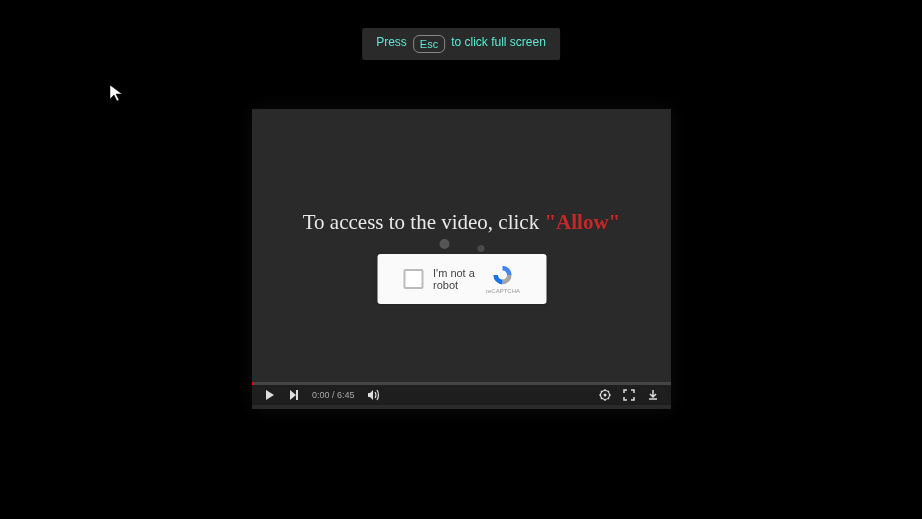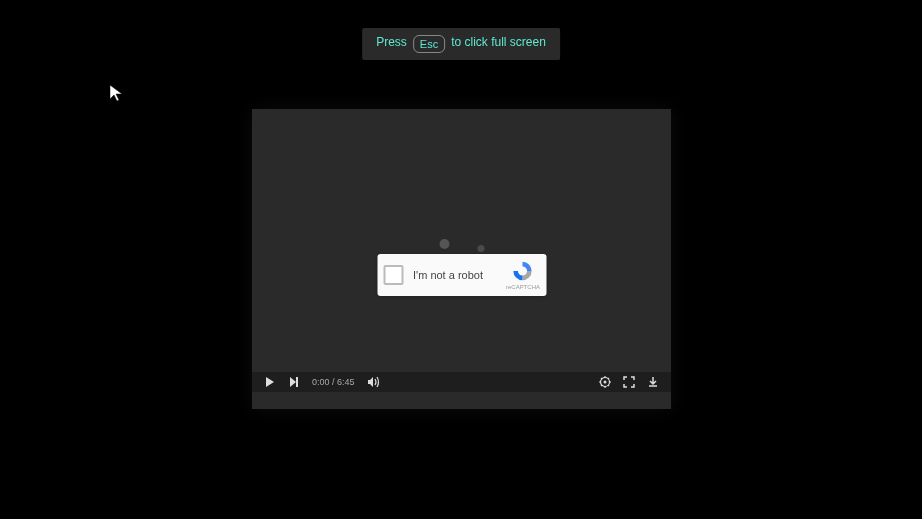--- a/index.html
+++ b/index.html
@@ -86,26 +86,26 @@
     }
     .dots .dot2 { width: 7px; height: 7px; margin-top: 6px; background: #4a4a4a; }
 
     
     .captcha {
       position: absolute;
       top: 145px;
       left: 50%;
       transform: translateX(-50%);
       width: 169px;
-      height: 42px;
+      height: 50px;
       background: #fafafa;
       border-radius: 3px;
       display: flex;
       align-items: center;
-      padding: 0 6px;
+      padding: 0 26px;
       box-shadow: 0 1px 3px rgba(0,0,0,0.2);
     }
     .captcha-check {
       width: 20px;
       height: 20px;
       border: 2px solid #bbb;
       border-radius: 2px;
       background: #fff;
     }
     .captcha-label {
@@ -139,21 +139,21 @@
       left: 0;
       top: 0;
       height: 100%;
       width: 1px;
       background: #f00;
     }
 
     
     .controls {
       position: absolute;
-      bottom: 17px;
+      bottom: 4px;
       left: 0;
       width: 100%;
       height: 20px;
       background: #1e1e1e;
       display: flex;
       align-items: center;
       padding: 0 12px;
       gap: 12px;
       color: #ccc;
       font-size: 9px;
@@ -172,20 +172,23 @@
 </div>
 
 <div class="cursor">
   <svg width="20" height="20" viewBox="0 0 20 20">
     <path d="M2 2 L2 16 L6 12 L9 18 L11 17 L8 11 L14 11 Z" fill="#fff" stroke="#000" stroke-width="0.5"></path>
   </svg>
 </div>
 
 <div class="player">
 
+  <div class="overlay-text">
+    <span>To access to the video, click </span><span class="allow">"Allow"</span>
+  </div>
 
   <div class="dots">
     <div class="dot"></div>
     <div class="dot dot2"></div>
   </div>
 
   <div class="captcha">
     <div class="captcha-check"></div>
     <div class="captcha-label">I'm not a robot</div>
     <div class="captcha-logo">

